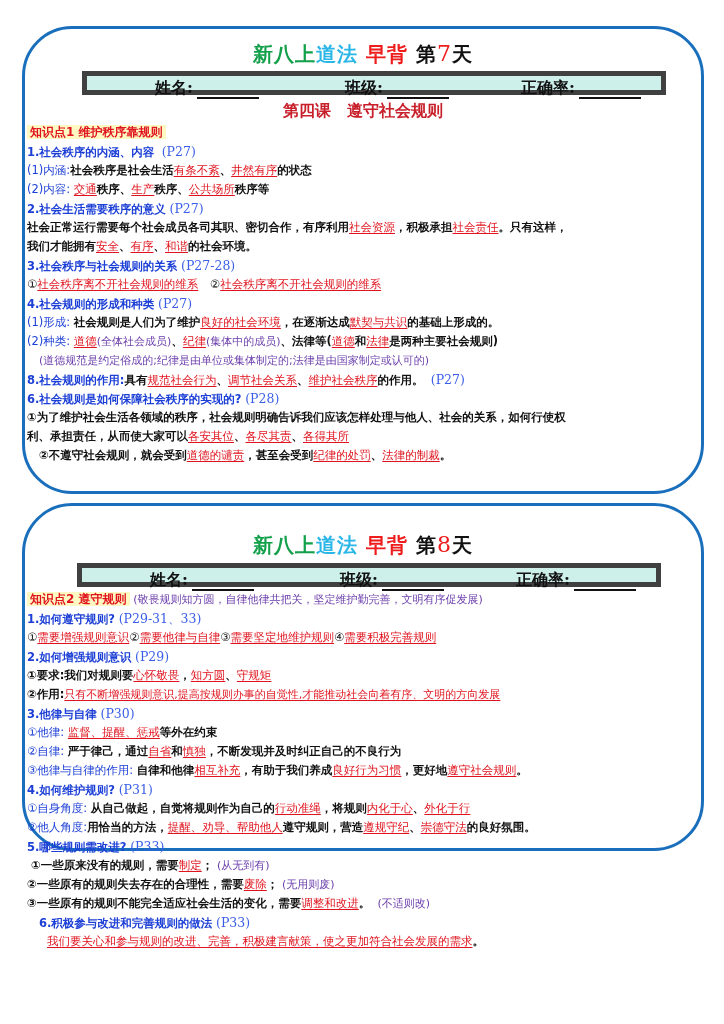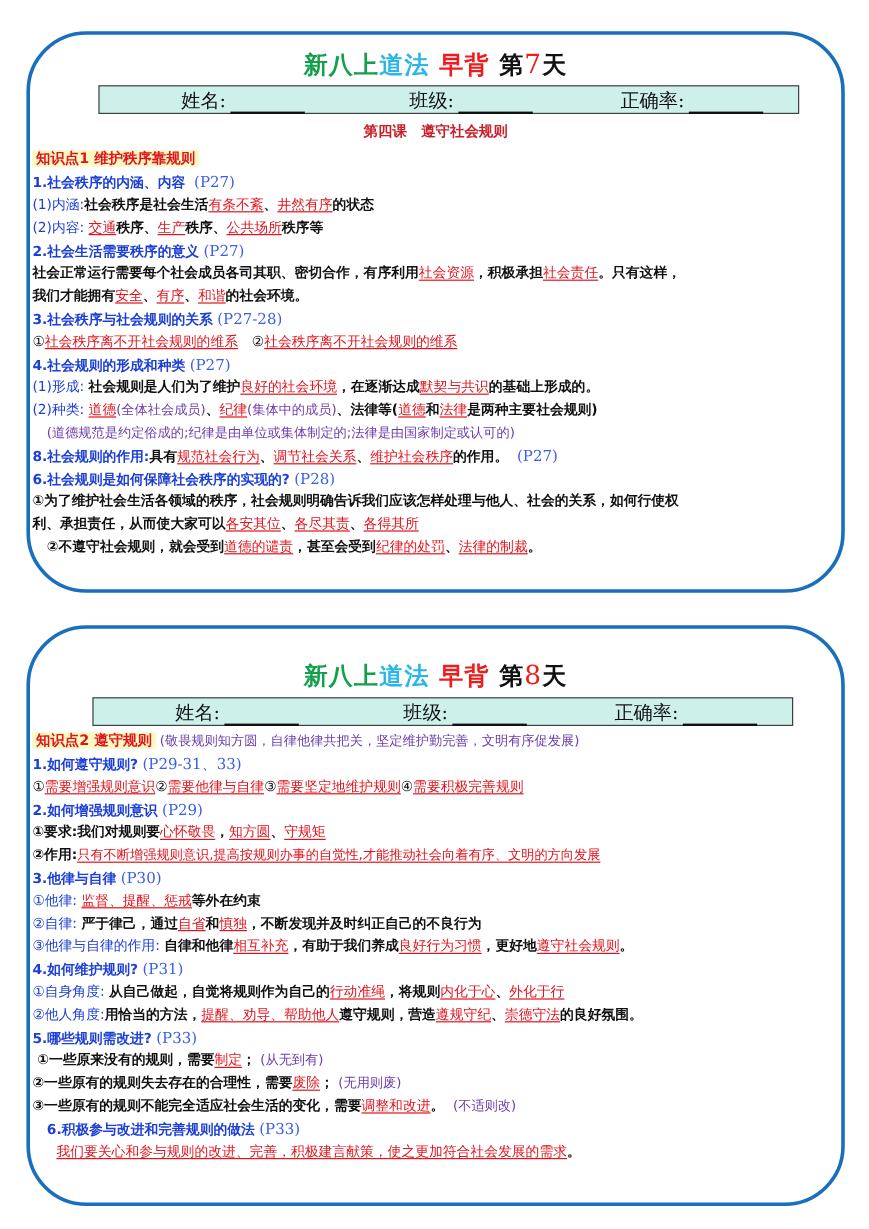--- a/index.html
+++ b/index.html
@@ -1,29 +1,29 @@
 <!DOCTYPE html>
 <html><head>
 <meta charset="utf-8">
 <style>
   html,body{margin:0;padding:0;background:#ffffff;}
   body{width:724px;height:1024px;position:relative;overflow:hidden;font-family:"DejaVu Sans",sans-serif;color:#111;}
   .card{position:absolute;left:22px;width:682px;border:3px solid #1a6fbd;border-radius:50px;box-sizing:border-box;background:#fff;}
   #card1{top:26px;height:468px;}
-  #card2{top:521px;height:484px;}
+  #card2{top:503px;height:348px;}
   .title{position:absolute;left:0;right:0;text-align:center;font-size:20px;font-weight:bold;letter-spacing:1px;}
   .t-green{color:#13a04a;}
   .t-cyan{color:#2ab6e6;margin-top:32px;}
   .t-red{color:#ee1c1c;}
   .t-black{color:#111;}
   .t-num{color:#ee1c1c;font-family:"DejaVu Serif",serif;font-weight:normal;font-size:22px;}
-  .namebar{position:absolute;left:57px;width:584px;height:24px;background:#cdf0ea;border:1px solid #404040;box-sizing:border-box;font-family:"DejaVu Serif",serif;font-size:16px;color:#111;}
+  .namebar{position:absolute;left:57px;width:584px;height:24px;background:#cdf0ea;border:5px solid #404040;box-sizing:border-box;font-family:"DejaVu Serif",serif;font-size:16px;color:#111;font-weight:bold;}
   .namebar .fld{position:absolute;top:2px;white-space:nowrap;}
   .namebar .blank{display:inline-block;border-bottom:2px solid #111;height:16px;vertical-align:bottom;margin-left:4px;}
-  .lesson{position:absolute;left:0;right:0;text-align:center;color:#c8202a;font-size:12px;font-weight:bold;}
+  .lesson{position:absolute;left:0;right:0;text-align:center;color:#c8202a;font-size:16px;font-weight:bold;}
   .lines{position:absolute;left:2px;right:4px;}
   .ln{height:19px;line-height:19px;font-size:11.5px;white-space:nowrap;overflow:visible;}
   .h{color:#1c3fd6;font-weight:bold;}
   .pg{color:#3a5ee8;font-family:"DejaVu Serif",serif;font-weight:normal;font-size:12.5px;}
   .s{color:#1c3fd6;}
   .k{color:#e0141e;text-decoration:underline;text-decoration-color:#e0141e;text-underline-offset:2px;}
   .p{color:#6a3dab;font-size:11px;}
   .b{color:#111;font-weight:bold;}
   .kp{background:#fef9c3;color:#e0141e;font-weight:bold;font-size:12px;padding:0 3px;}
   .indent{padding-left:12px;}

